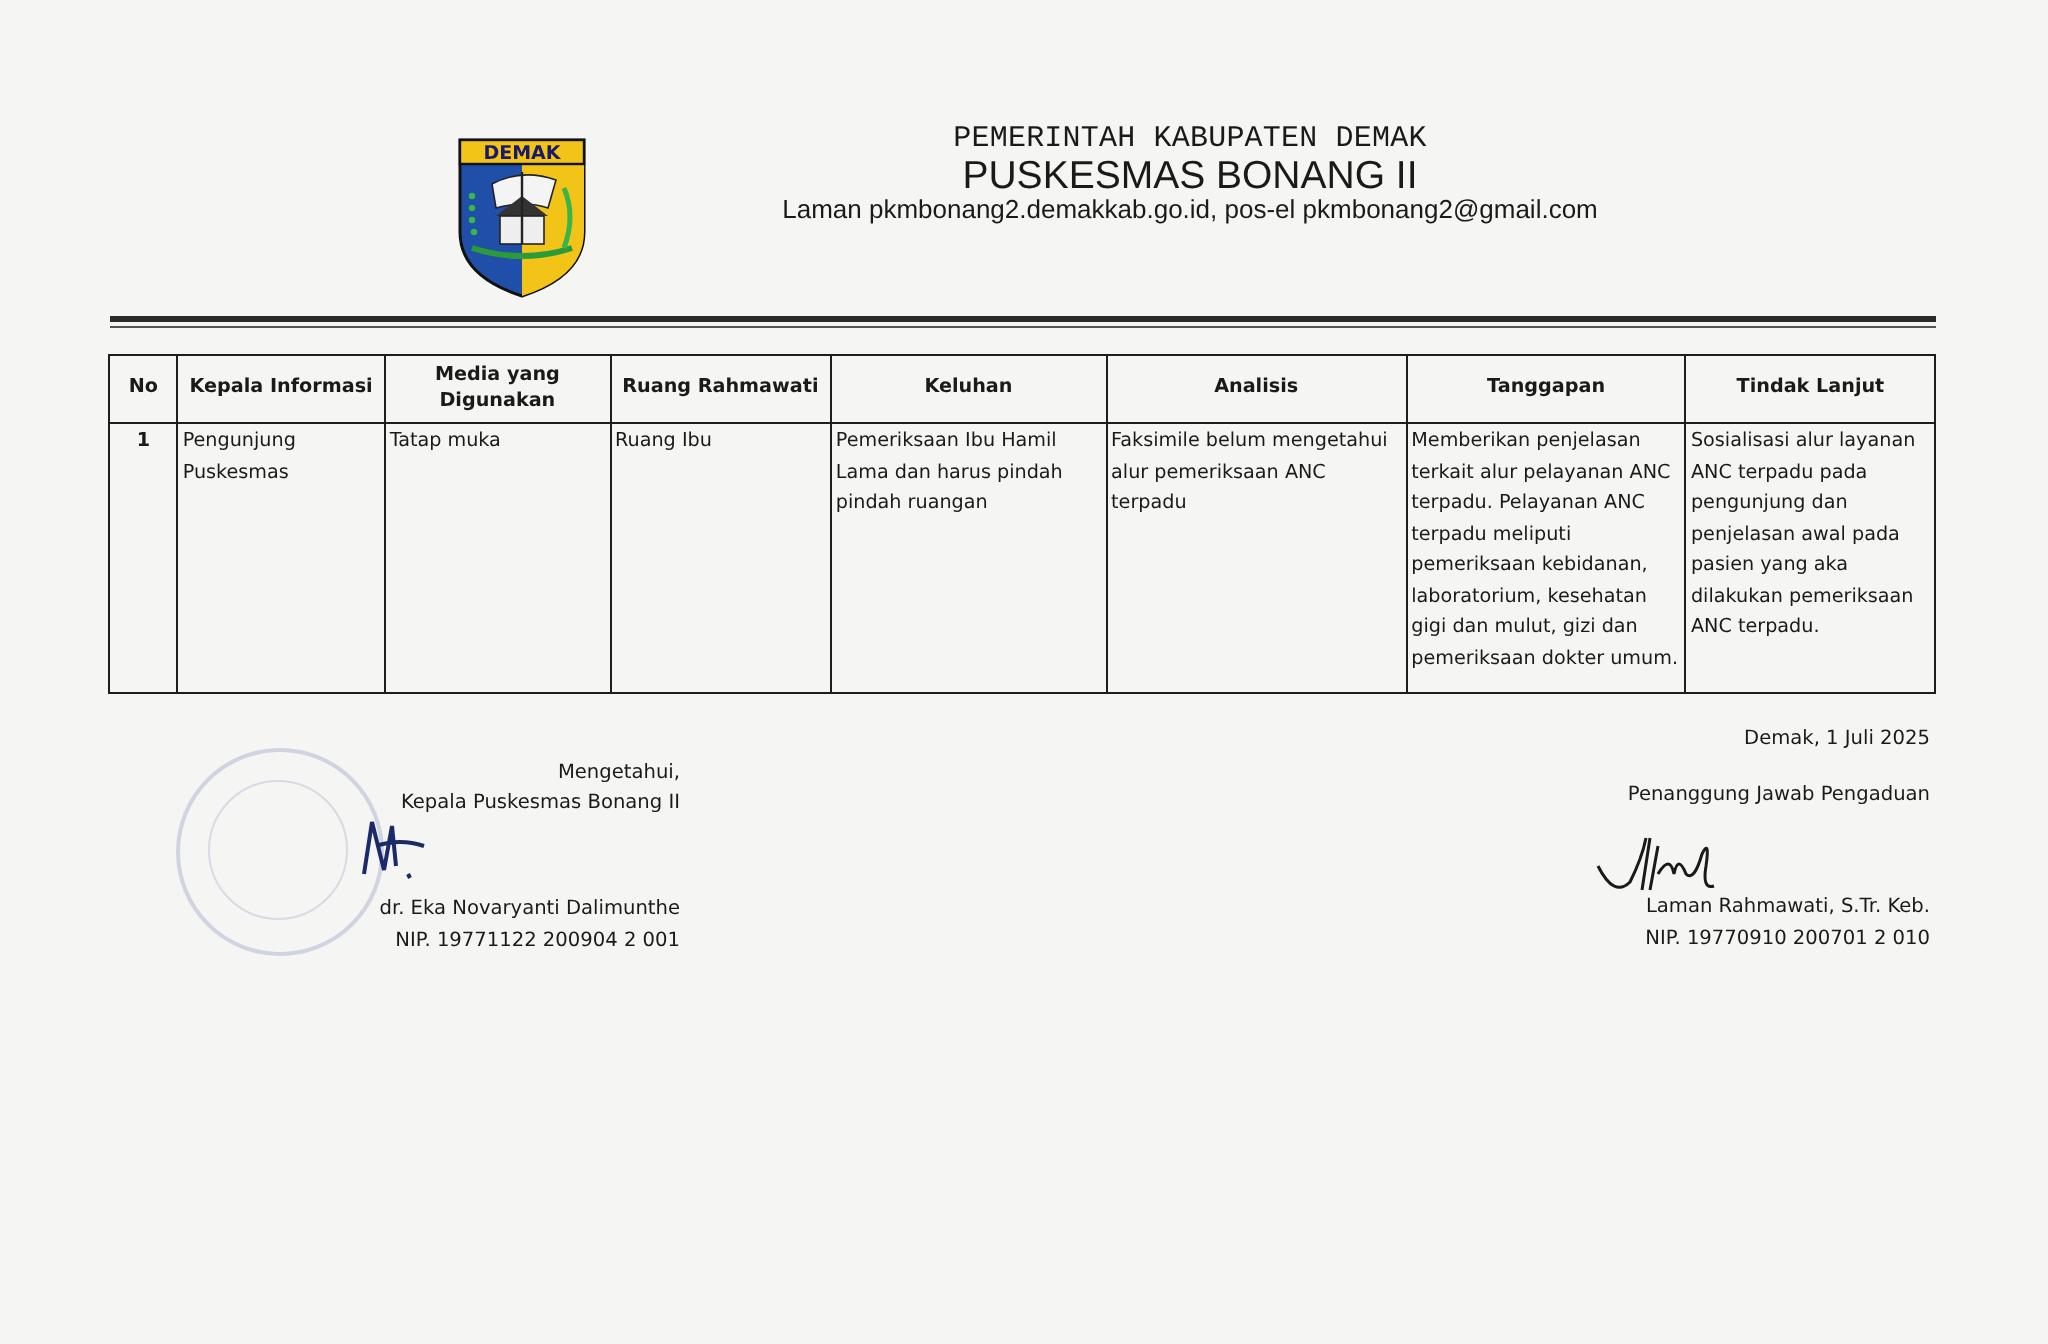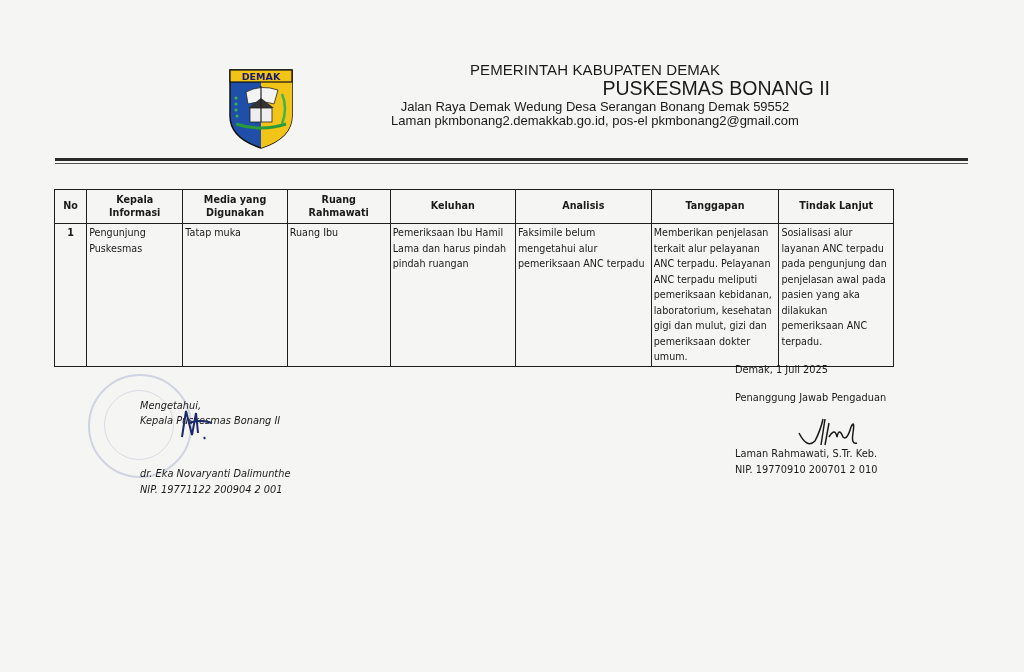--- a/index.html
+++ b/index.html
@@ -7,46 +7,46 @@
     width:1024px; height:672px; overflow:hidden;
     background:#f5f5f3;
     font-family:"Liberation Sans", sans-serif;
     color:#1a1a1a;
     position:relative;
   }
   .page { position:absolute; left:0; top:0; width:1024px; height:672px; }
   
   .logo { position:absolute; left:228px; top:68px; width:66px; height:82px; }
   .kop { position:absolute; left:360px; top:62px; width:470px; text-align:center; line-height:1.05; }
-  .kop .l1 { font-size:15px; letter-spacing:0.1px; }
+  .kop .l1 { font-size:15px; letter-spacing:0.1px;font-family:Liberation Mono, monospace; }
   .kop .l2 { font-size:19.5px; }
-  .kop .l3 { font-size:19.5px;text-align:right; }
+  .kop .l3 { font-size:19.5px; }
   .kop .l4 { font-size:13px; margin-top:2px; }
   .kop .l5 { font-size:13px; }
   .kop .l6 { font-size:13px; }
   .rule-thick { position:absolute; left:55px; top:158px; width:913px; height:3px; background:#2a2a2a; }
   .rule-thin { position:absolute; left:55px; top:163px; width:913px; height:1px; background:#555; }
   
   table.grid {
-    position:absolute; left:54px; top:189px; width:840px;
+    position:absolute; left:54px; top:177px; width:914px;
     border-collapse:collapse;
     font-family:"DejaVu Sans", sans-serif; font-size:9.6px; line-height:1.62;
   }
   table.grid th, table.grid td { border:1.4px solid #1e1e1e; vertical-align:top; }
   table.grid th {
     font-weight:bold; text-align:center; vertical-align:middle;
     height:33px; padding:0 3px; line-height:1.35;
   }
   table.grid td { height:132px; padding:1px 2px; }
   td.no { text-align:center; font-weight:bold; }
   .c-no{width:29px}.c-src{width:102px}.c-media{width:112px}.c-room{width:109px}
   .c-comp{width:140px}.c-anal{width:154px}.c-resp{width:142px}.c-fu{width:125px}
   
-  .sig { position:absolute; font-family:"DejaVu Sans", sans-serif; font-size:9.8px; text-align:left; }
-  .sig-left { left:140px; top:398px; width:200px;font-style:italic; }
+  .sig { position:absolute; font-family:"DejaVu Sans", sans-serif; font-size:9.8px; text-align:right; }
+  .sig-left { left:140px; top:379px; width:200px; }
   .sig-right { left:735px; top:362px; width:230px; }
   .sig div { line-height:1.55; }
   .stamp { position:absolute; left:88px; top:374px; width:100px; height:100px; border-radius:50%;
            border:2px solid rgba(140,150,190,0.35); }
   .stamp::after { content:""; position:absolute; left:14px; top:14px; width:68px; height:68px; border-radius:50%;
            border:1.5px solid rgba(140,150,190,0.28); }
   .sign-left { position:absolute; left:176px; top:407px; }
   .sign-right { position:absolute; left:795px; top:415px; }
 </style>
 </head>
@@ -67,21 +67,20 @@
     <circle cx="8" cy="30" r="1.6" fill="#3ab54a"></circle>
       <circle cx="8" cy="36" r="1.6" fill="#3ab54a"></circle>
     <circle cx="8" cy="42" r="1.6" fill="#3ab54a"></circle>
       <circle cx="9" cy="48" r="1.6" fill="#3ab54a"></circle>
     <path d="M54 26 Q60 40 54 56" stroke="#3ab54a" stroke-width="2.5" fill="none"></path>
   </svg>
 
   <div class="kop">
     <div class="l1">PEMERINTAH KABUPATEN DEMAK</div>
     <div class="l3">PUSKESMAS BONANG II</div>
-    <div class="l4">Jalan Raya Demak Wedung Desa Serangan Bonang Demak 59552</div>
     <div class="l6">Laman pkmbonang2.demakkab.go.id, pos-el pkmbonang2@gmail.com</div>
   </div>
   <div class="rule-thick"></div>
   <div class="rule-thin"></div>
 
   <table class="grid">
     <thead>
       <tr>
         <th class="c-no">No</th>
         <th class="c-src">Kepala Informasi</th>

